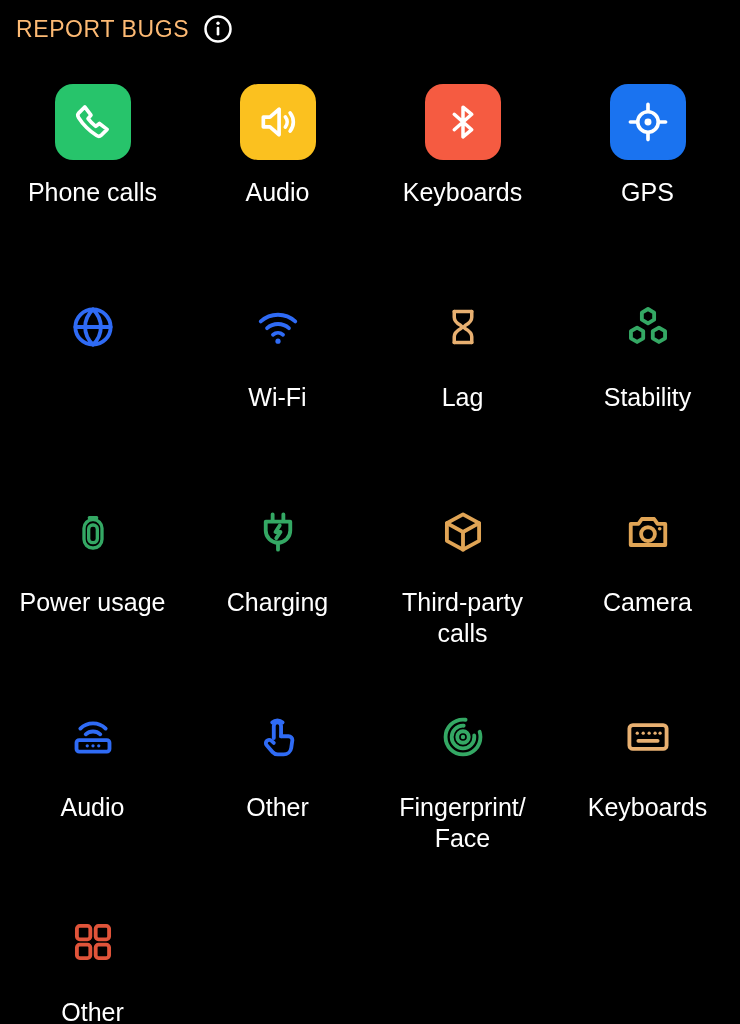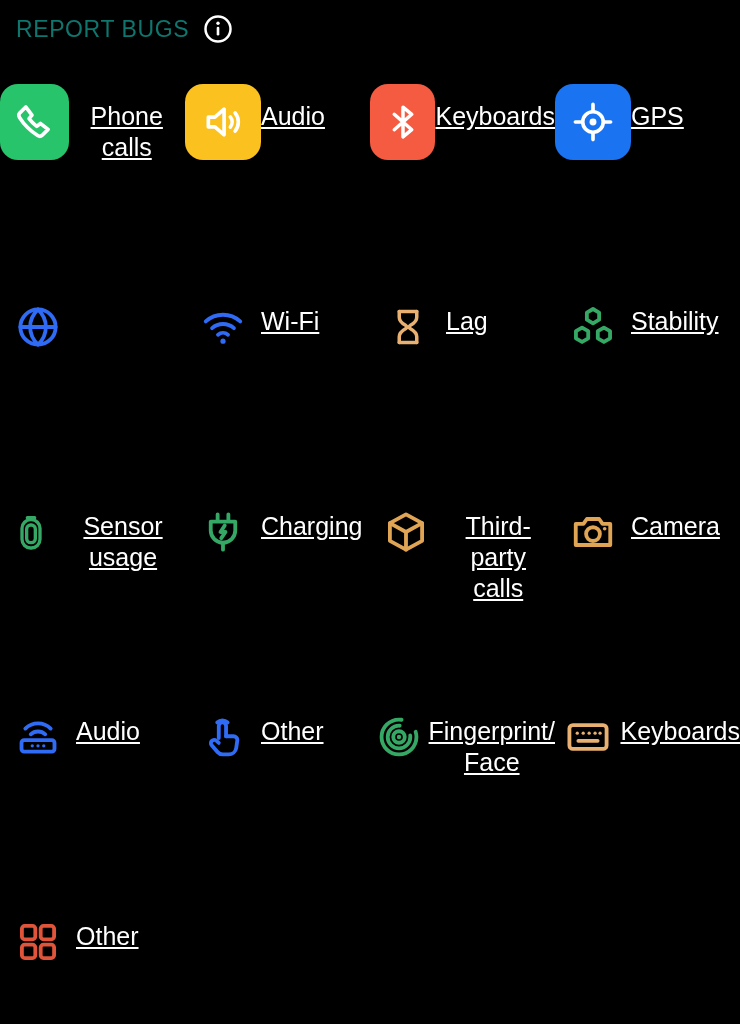--- a/index.html
+++ b/index.html
@@ -31,21 +31,21 @@
     width: 740px;
     height: 58px;
     display: flex;
     align-items: center;
     padding-left: 16px;
     box-sizing: border-box;
   }
   .header-title {
     font-size: 23px;
     letter-spacing: 0.6px;
-    color: #0f766e;
+    color: #fdba74;
     font-weight: 400;
     line-height: 1;
   }
   .info-icon {
     margin-left: 14px;
     width: 30px;
     height: 30px;
     display: inline-flex;
     align-items: center;
     justify-content: center;
@@ -56,26 +56,26 @@
     position: absolute;
     top: 64px;
     left: 0;
     width: 740px;
     display: grid;
     grid-template-columns: repeat(4, 185px);
     grid-auto-rows: 205px;
   }
   .tile {
     display: flex;
-    flex-direction: row;
+    flex-direction: column;
+    align-items: center;
     justify-content: flex-start;
     padding-top: 20px;
     box-sizing: border-box;
     cursor: pointer;
-    text-decoration: underline;
   }
   .tile-icon {
     width: 76px;
     height: 76px;
     display: flex;
     align-items: center;
     justify-content: center;
     border-radius: 18px;
     box-sizing: border-box;
   }
@@ -188,21 +188,21 @@
         <div class="tile-label">Stability</div>
       </div>
       <div class="tile">
         <div class="tile-icon plain">
           <svg width="40" height="40" viewBox="0 0 24 24">
             <rect x="6.6" y="4.6" width="10.8" height="17" rx="5.2" stroke="#34a864" fill="none" stroke-width="2" stroke-linecap="round" stroke-linejoin="round"></rect>
             <rect x="9.4" y="7.8" width="5.2" height="10.6" rx="2.4" stroke="#34a864" fill="none" stroke-width="2" stroke-linecap="round" stroke-linejoin="round"></rect>
             <path d="M9.8 3.4h4.4" stroke="#34a864" fill="none" stroke-width="2" stroke-linecap="round" stroke-linejoin="round"></path>
           </svg>
         </div>
-        <div class="tile-label">Sensor usage</div>
+        <div class="tile-label">Power usage</div>
       </div>
       <div class="tile">
         <div class="tile-icon plain">
           <svg width="46" height="46" viewBox="0 0 24 24">
             <path d="M5.6 6.6h12.8v4.6a6.4 6.4 0 0 1-12.8 0z" stroke="#34a864" fill="none" stroke-width="2" stroke-linecap="round" stroke-linejoin="round"></path>
             <path d="M9.2 2.8v3.4M14.8 2.8v3.4M12 17.6v3.6" stroke="#34a864" fill="none" stroke-width="2" stroke-linecap="round" stroke-linejoin="round"></path>
             <path d="M12.9 8.6 10.7 12h2.6l-2.2 3.2" stroke="#34a864" fill="none" stroke-width="2" stroke-linecap="round" stroke-linejoin="round"></path>
           </svg>
         </div>
         <div class="tile-label">Charging</div>

